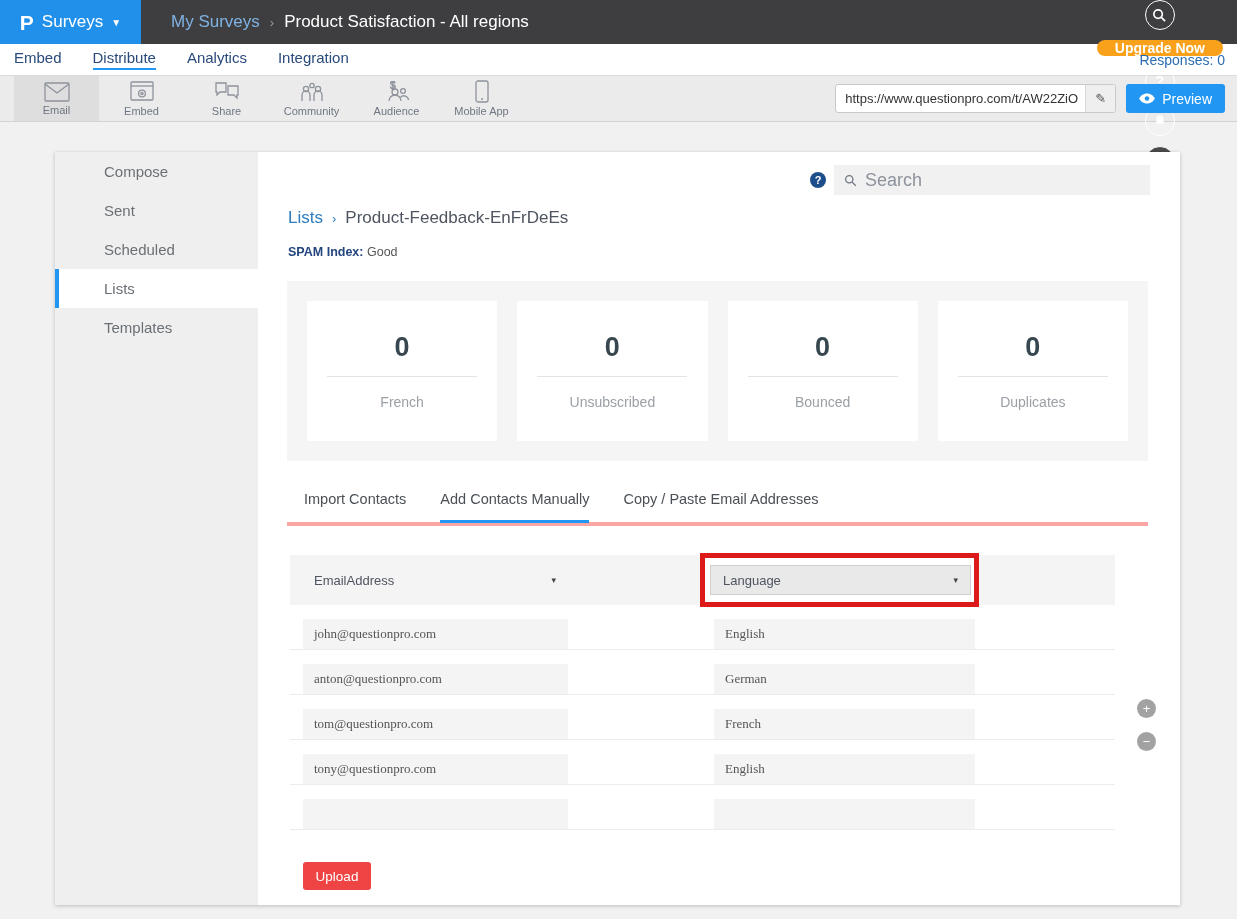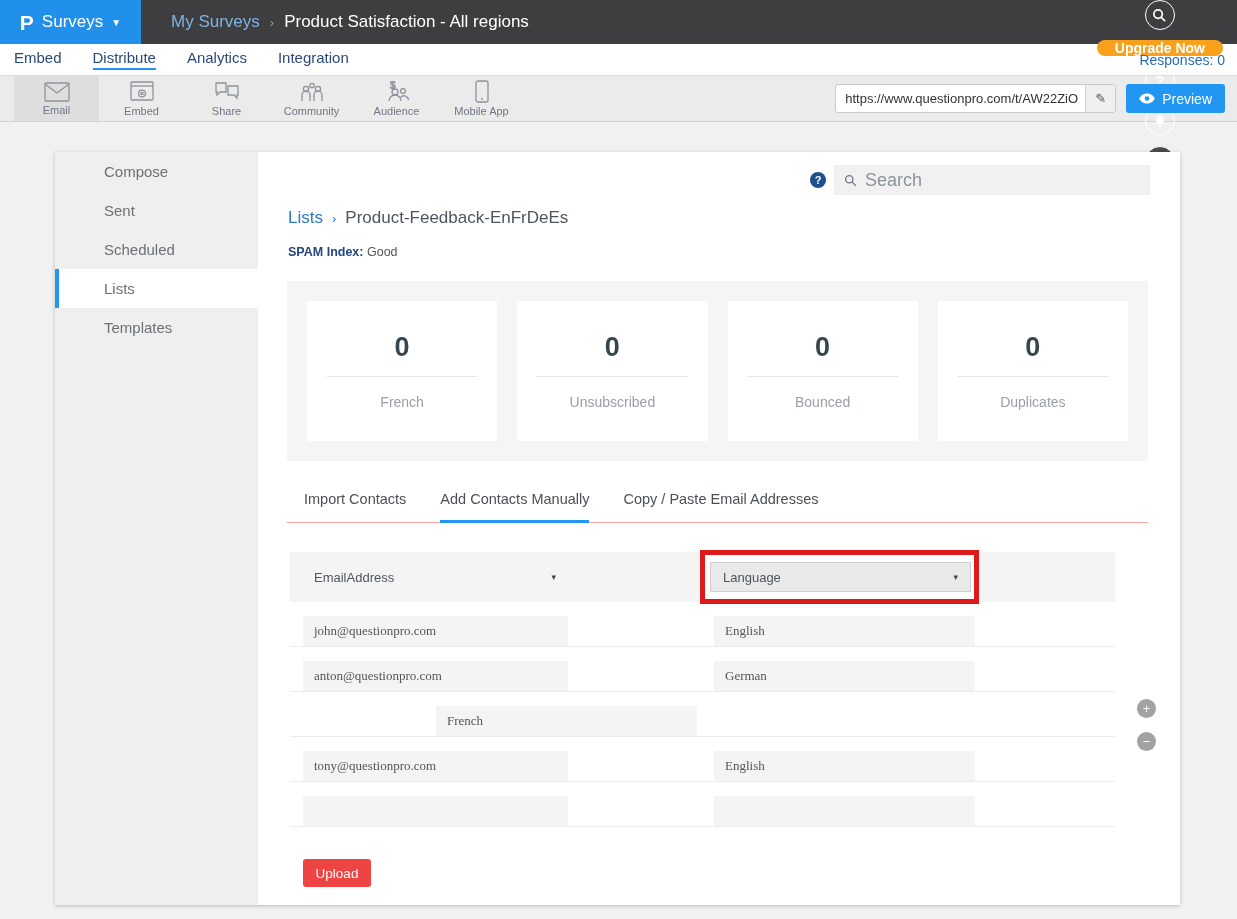--- a/index.html
+++ b/index.html
@@ -129,21 +129,21 @@
     margin:22px 32px 0 29px; background:#f5f5f5; padding:20px; display:flex; gap:20px; height:180px;
   }
   .stat-card {
     flex:1; background:#fff; display:flex; flex-direction:column; align-items:center; justify-content:center;
   }
   .stat-value { font-size:27px; font-weight:bold; color:#37474f; }
   .stat-divider { width:150px; height:1px; background:#e4e4e4; margin:13px 0 17px; }
   .stat-label { font-size:14px; color:#9aa0a6; }
 
   .contact-tabs {
-    margin:30px 32px 0 29px; display:flex; gap:34px; border-bottom:1px solid #fca5a5; padding-left:17px;
+    margin:30px 32px 0 29px; display:flex; gap:34px; border-bottom:4px solid #fca5a5; padding-left:17px;
   }
   .ctab { font-size:14.5px; color:#4a5056; padding-bottom:13px; cursor:pointer; border-bottom:3px solid transparent; margin-bottom:-1px; }
   .ctab.active { border-bottom-color:#2196f3; }
 
   .contact-table { margin:29px 0 0 32px; width:825px; position:relative; }
   .map-row { height:50px; background:#f4f4f4; position:relative; display:flex; align-items:center; }
   .select-field {
     height:30px; display:flex; align-items:center; justify-content:space-between;
     font-size:13px; color:#4e5560; cursor:pointer; padding:0 12px;
   }
@@ -372,20 +372,21 @@
 
       <div class="data-row">
         <div class="cell-field email-cell">john@questionpro.com</div>
         <div class="cell-field lang-cell">English</div>
       </div>
       <div class="data-row">
         <div class="cell-field email-cell">anton@questionpro.com</div>
         <div class="cell-field lang-cell">German</div>
       </div>
       <div class="data-row">
+        <div class="cell-field email-cell">tom@questionpro.com</div>
         <div class="cell-field lang-cell">French</div>
       </div>
       <div class="data-row">
         <div class="cell-field email-cell">tony@questionpro.com</div>
         <div class="cell-field lang-cell">English</div>
       </div>
       <div class="data-row">
         <div class="cell-field email-cell"></div>
         <div class="cell-field lang-cell"></div>
       </div>

